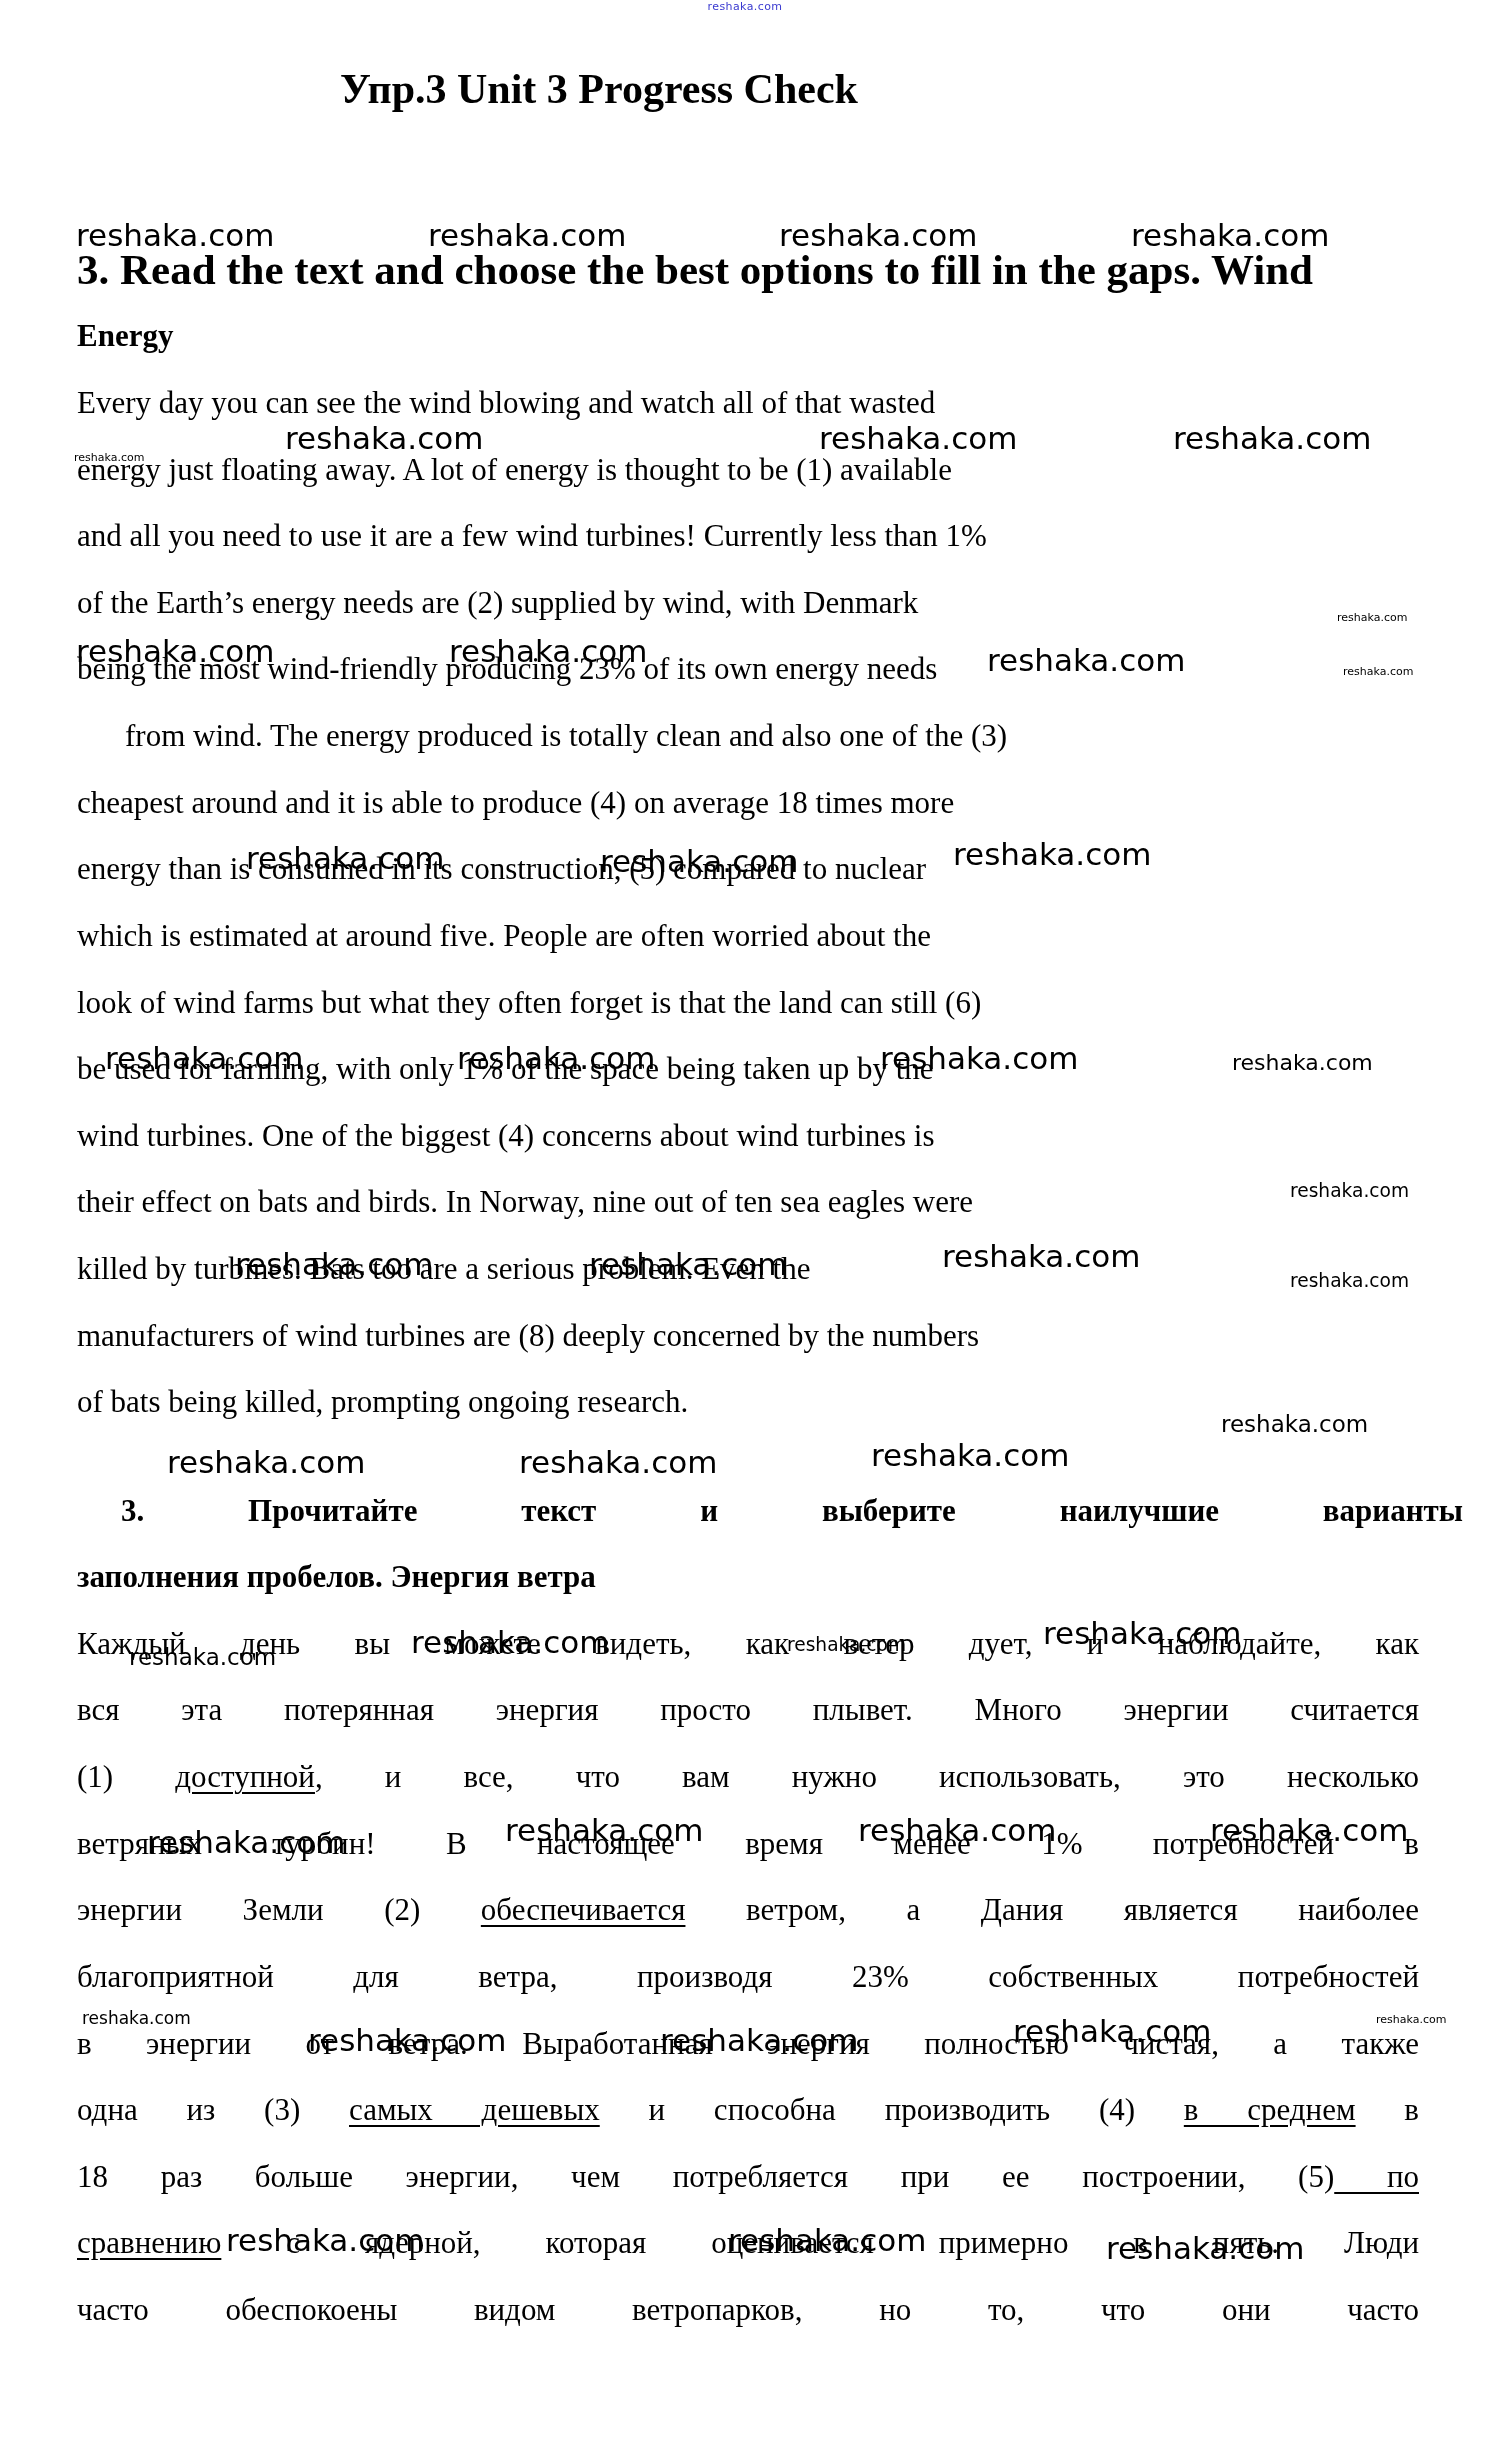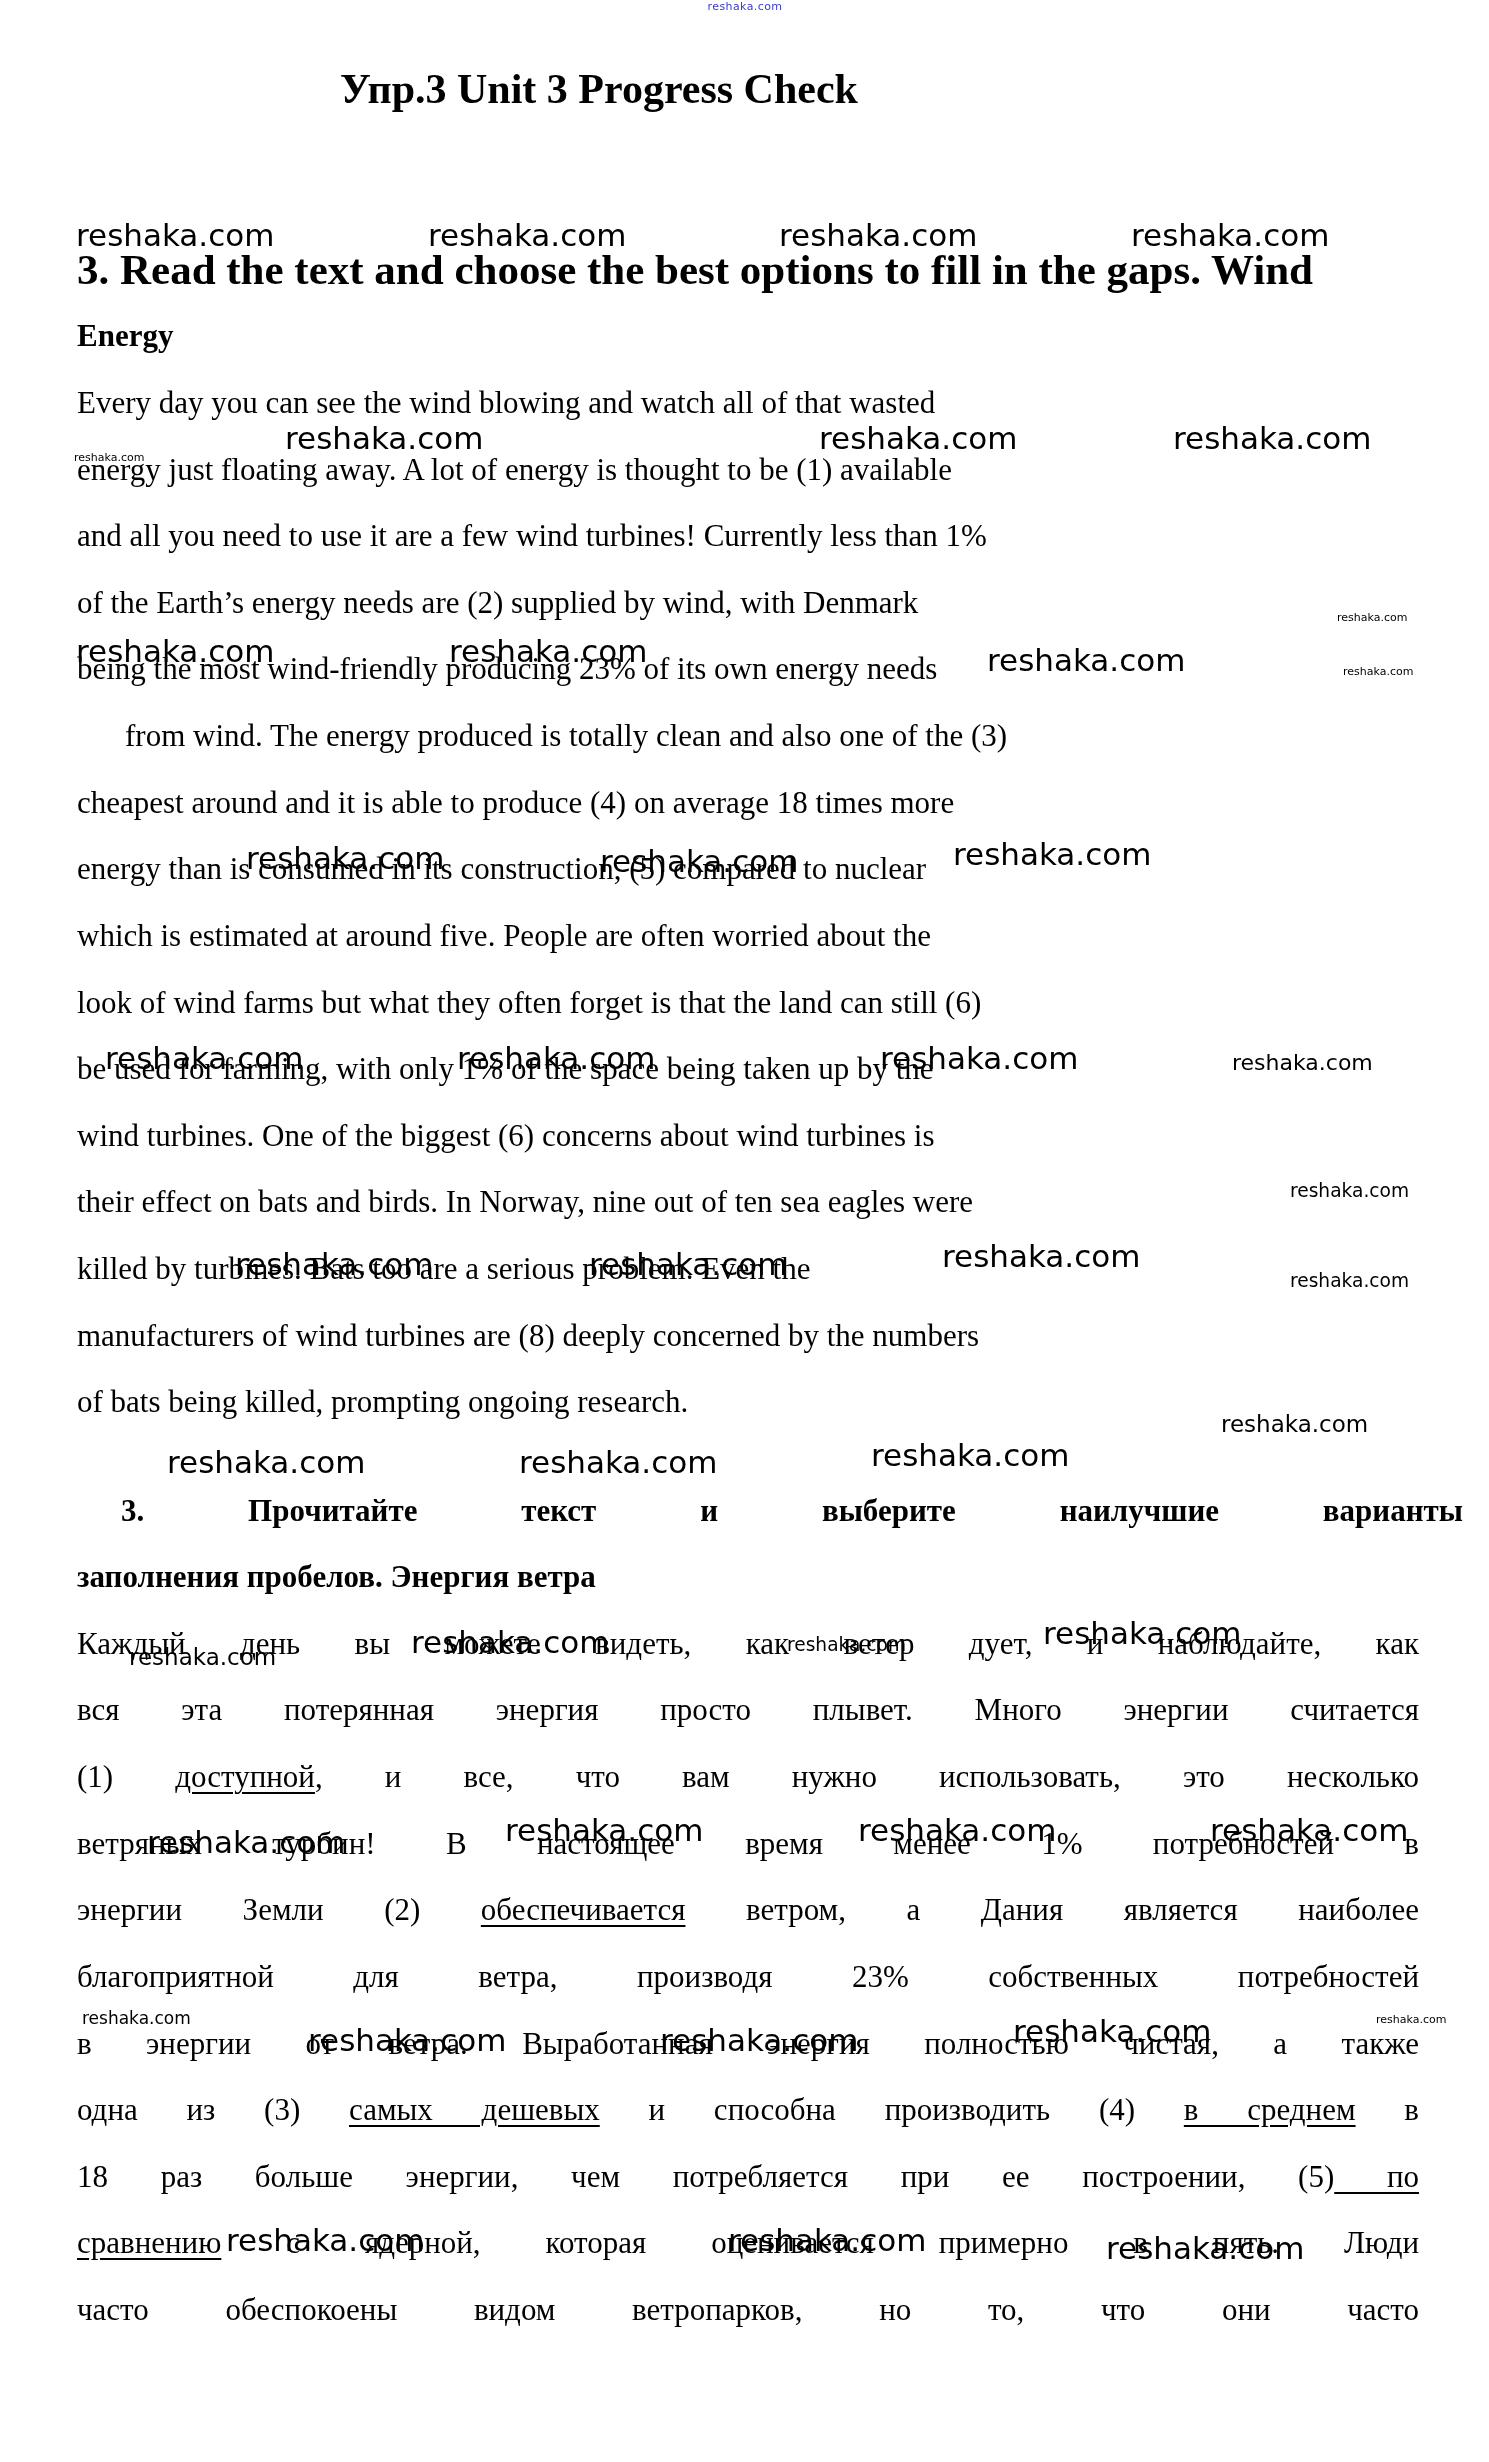--- a/index.html
+++ b/index.html
@@ -30,21 +30,21 @@
   <div class="line" style="top:445px;">energy just floating away. A lot of energy is thought to be (1) available</div>
   <div class="line" style="top:511px;">and all you need to use it are a few wind turbines! Currently less than 1%</div>
   <div class="line" style="top:578px;">of the Earth’s energy needs are (2) supplied by wind, with Denmark</div>
   <div class="line" style="top:644px;">being the most wind-friendly producing 23% of its own energy needs</div>
   <div class="line" style="top:711px;margin-left:48px;">from wind. The energy produced is totally clean and also one of the (3)</div>
   <div class="line" style="top:778px;">cheapest around and it is able to produce (4) on average 18 times more</div>
   <div class="line" style="top:844px;">energy than is consumed in its construction, (5) compared to nuclear</div>
   <div class="line" style="top:911px;">which is estimated at around five. People are often worried about the</div>
   <div class="line" style="top:978px;">look of wind farms but what they often forget is that the land can still (6)</div>
   <div class="line" style="top:1044px;">be used for farming, with only 1% of the space being taken up by the</div>
-  <div class="line" style="top:1111px;">wind turbines. One of the biggest (6) concerns about wind turbines is</div>
+  <div class="line" style="top:1111px;">wind turbines. One of the biggest (4) concerns about wind turbines is</div>
   <div class="line" style="top:1177px;">their effect on bats and birds. In Norway, nine out of ten sea eagles were</div>
   <div class="line" style="top:1244px;">killed by turbines. Bats too are a serious problem. Even the</div>
   <div class="line" style="top:1311px;">manufacturers of wind turbines are (8) deeply concerned by the numbers</div>
   <div class="line" style="top:1377px;">of bats being killed, prompting ongoing research.</div>
 </div>
 
 <div>
   <div class="line bold just" style="top:1486px;margin-left:44px;">3. Прочитайте текст и выберите наилучшие варианты</div>
   <div class="line bold" style="top:1552px;">заполнения пробелов. Энергия ветра</div>
 

